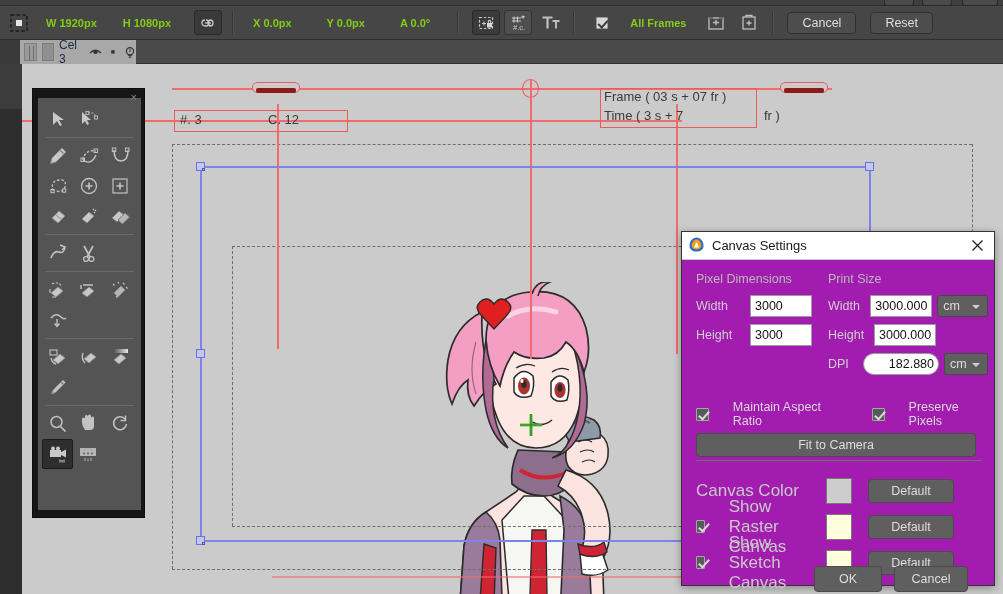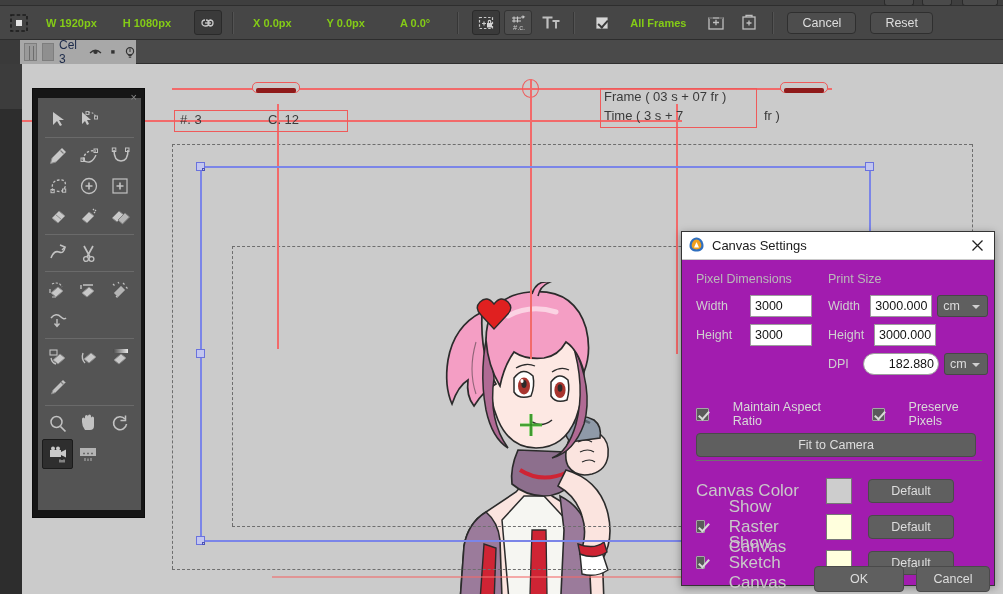--- a/index.html
+++ b/index.html
@@ -759,20 +759,20 @@
           <span class="dchk-row" style="width:130px;">
             <span class="dchk"></span>
             <span class="cc-label">Show Sketch Canvas</span>
           </span>
           <span class="swatch" id="sw-sketch" style="background: rgb(255, 255, 221);"></span>
           <span class="dbtn" style="margin-left:16px; width:86px;">Default</span>
         </div>
       </div>
 
       <div style="position:absolute; left:132px; top:306px; display:flex; gap:12px;">
-        <span class="dbtn" style="width:90px; height:26px;">OK</span>
+        <span class="dbtn" style="width:68px; height:26px;">OK</span>
         <span class="dbtn" style="width:74px; height:26px;">Cancel</span>
       </div>
 
     </div>
   </div>
 
 </div>
 
 </body></html>

